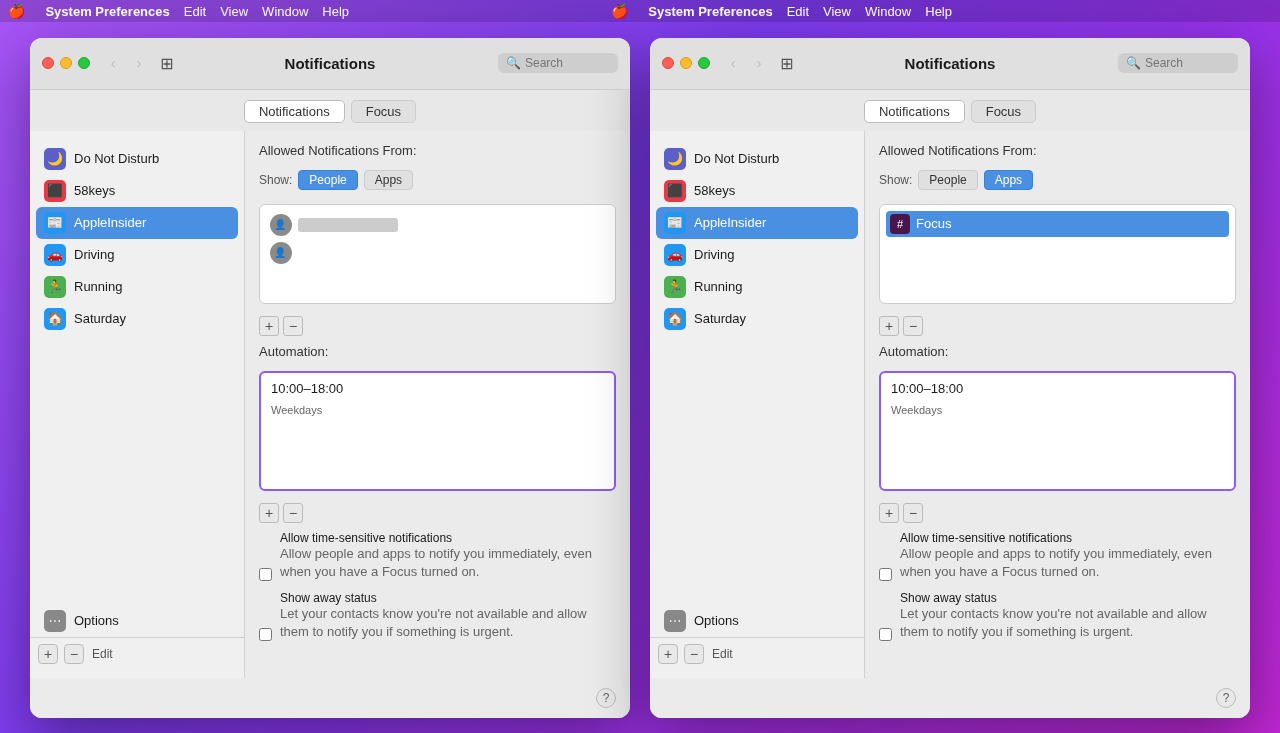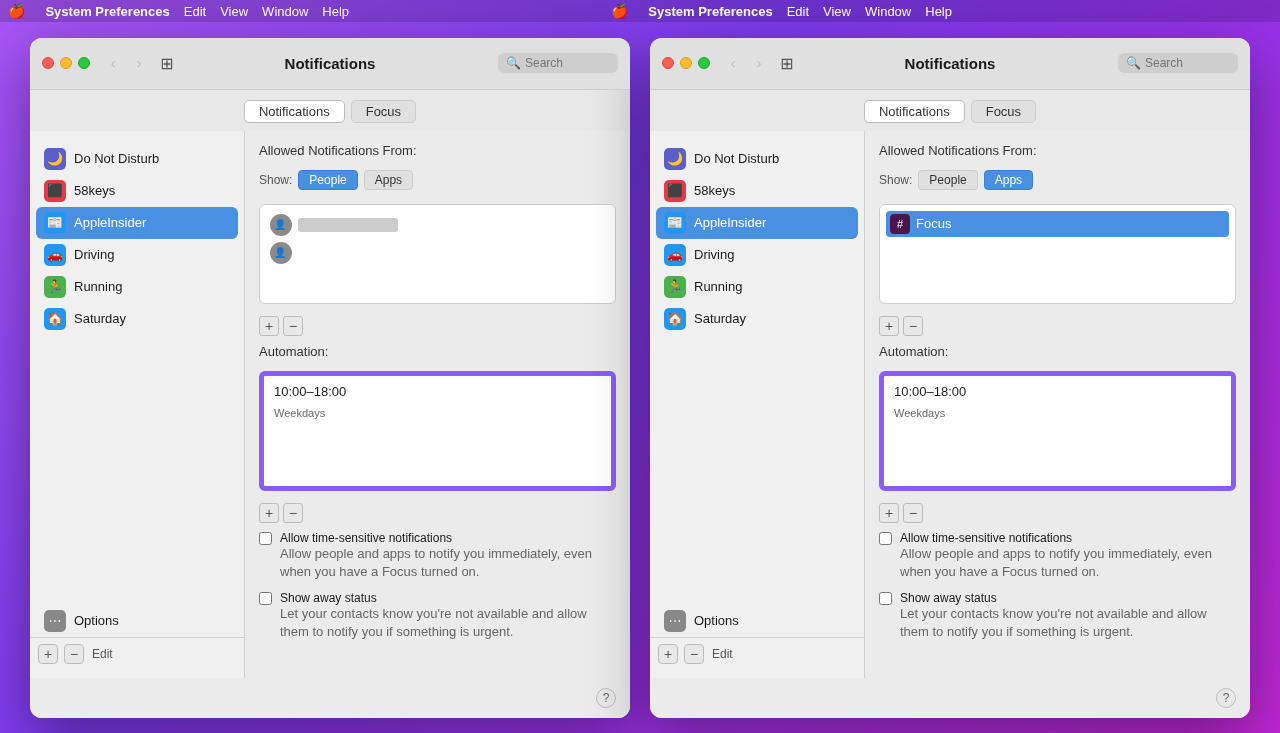--- a/index.html
+++ b/index.html
@@ -357,21 +357,21 @@
       font-size: 14px;
       color: #555;
       cursor: pointer;
       line-height: 1;
     }
 
     
     .automation-box {
       background: white;
       border-radius: 6px;
-      border: 5px solid #8b5cf6;
+      border: 2px solid #8b5cf6;
       padding: 8px 10px;
       min-height: 120px;
     }
     .automation-time {
       font-size: 13px;
       font-weight: 500;
       color: #1a1a1a;
     }
     .automation-days {
       font-size: 11px;
@@ -381,21 +381,21 @@
 
     
     .checkbox-section {
       display: flex;
       flex-direction: column;
       gap: 10px;
     }
     .checkbox-row {
       display: flex;
       gap: 8px;
-      align-items: flex-start;
+      align-items: flex-end;
     }
     .checkbox-input {
       width: 13px;
       height: 13px;
       margin-top: 1px;
       flex-shrink: 0;
       accent-color: #4a90e2;
     }
     .checkbox-text {
       display: flex;

